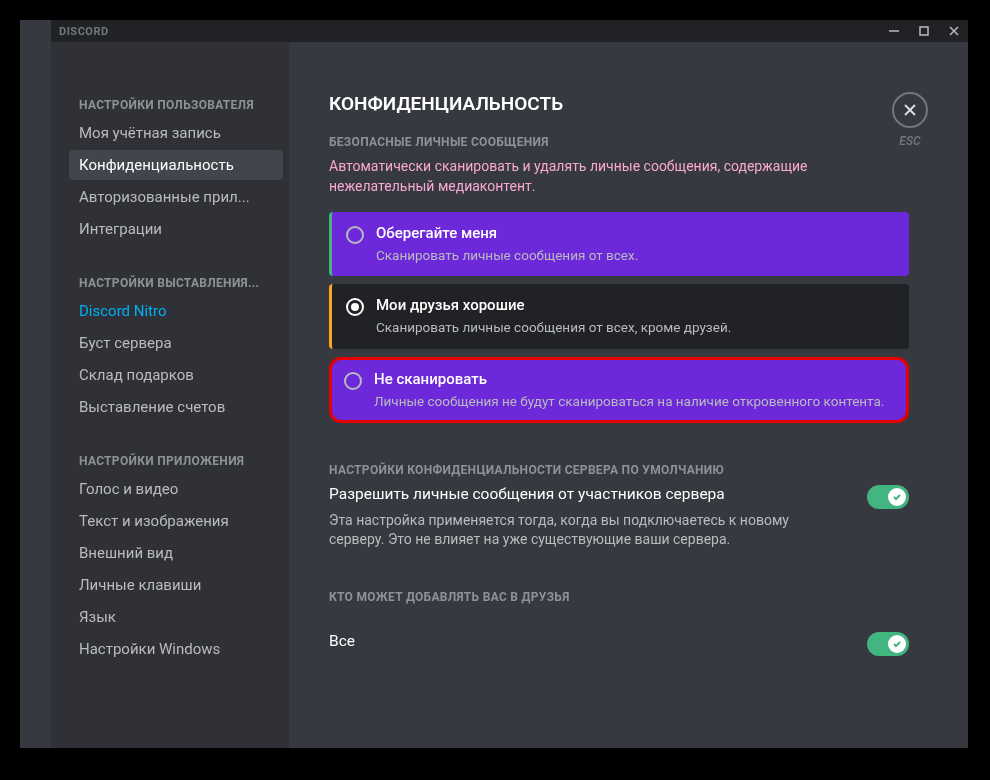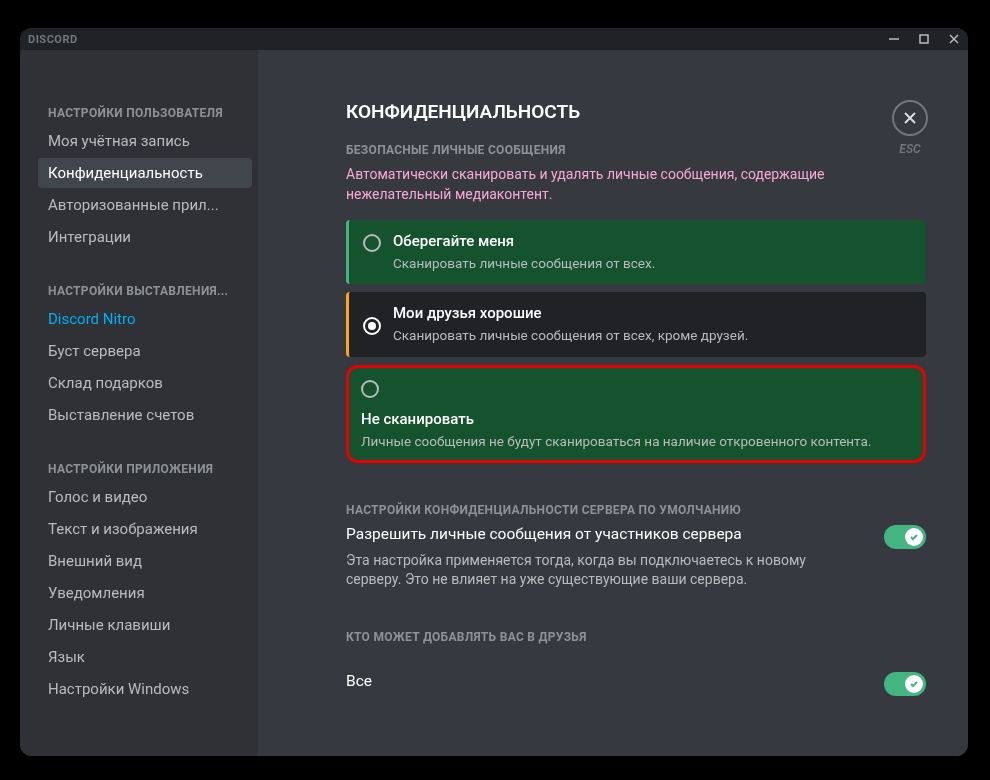--- a/index.html
+++ b/index.html
@@ -5,29 +5,30 @@
     * { margin: 0; padding: 0; box-sizing: border-box; }
     body {
       font-family: -apple-system, BlinkMacSystemFont, "Segoe UI", Roboto, Helvetica, Arial, sans-serif;
       background: #000;
       width: 990px;
       height: 780px;
       overflow: hidden;
     }
     .window {
       position: absolute;
-      top: 28px;
+      top: 20px;
       left: 20px;
       width: 948px;
       height: 728px;
       background: #36393f;
-      border-radius: 12px;
+      border-radius: 0;
       display: flex;
       flex-direction: column;
       overflow: hidden;
+      padding-left: 31px;
     }
     .titlebar {
       height: 22px;
       background: #202225;
       display: flex;
       align-items: center;
       padding: 0 8px;
       justify-content: space-between;
     }
     .titlebar-title {
@@ -49,21 +50,20 @@
       height: 12px;
       display: flex;
       align-items: center;
       justify-content: center;
     }
     .titlebar-btn svg { width: 12px; height: 12px; }
     .content-wrap {
       flex: 1;
       display: flex;
       overflow: hidden;
-      gap: 48px;
     }
     .sidebar {
       width: 238px;
       background: #2f3136;
       padding: 50px 6px 0px 18px;
       overflow-y: auto;
     }
     .sidebar-header {
       color: #8e9297;
       font-size: 12px;
@@ -154,33 +154,33 @@
       line-height: 1.4;
       margin-bottom: 16px;
     }
     .options {
       display: flex;
       flex-direction: column;
       gap: 8px;
       margin-bottom: 40px;
     }
     .radio-option {
-      background: #14532d;
+      background: #6d28d9;
       border-radius: 4px;
       padding: 12px 14px;
       display: flex;
       gap: 12px;
       align-items: flex-start;
       cursor: pointer;
       border-left: 3px solid transparent;
     }
     .radio-option.opt-green { border-left-color: #43b581; }
     .radio-option.opt-yellow { border-left-color: #faa61a; }
-    .radio-option.opt-red { border-left-color: #f04747; flex-direction: column; }
-    .radio-option.selected { background: #202225; align-items: center; }
+    .radio-option.opt-red { border-left-color: #f04747; }
+    .radio-option.selected { background: #202225; }
     .radio-option.highlighted {
       border: 3px solid #e60000;
       border-radius: 12px;
       padding: 10px 12px;
     }
     .radio-circle {
       width: 18px;
       height: 18px;
       border: 2px solid #b9bbbe;
       border-radius: 50%;
@@ -297,21 +297,20 @@
       <div class="sidebar-item link">Discord Nitro</div>
       <div class="sidebar-item">Буст сервера</div>
       <div class="sidebar-item">Склад подарков</div>
       <div class="sidebar-item">Выставление счетов</div>
       <div class="sidebar-gap"></div>
 
       <div class="sidebar-header">НАСТРОЙКИ ПРИЛОЖЕНИЯ</div>
       <div class="sidebar-item">Голос и видео</div>
       <div class="sidebar-item">Текст и изображения</div>
       <div class="sidebar-item">Внешний вид</div>
-      <div class="sidebar-item">Уведомления</div>
       <div class="sidebar-item">Личные клавиши</div>
       <div class="sidebar-item">Язык</div>
       <div class="sidebar-item">Настройки Windows</div>
     </div>
 
     <div class="main">
       <div class="close-btn">
         <div class="close-circle">
           <svg viewBox="0 0 16 16">
               <line x1="3" y1="3" x2="13" y2="13" stroke="#dcddde" stroke-width="2"></line>

